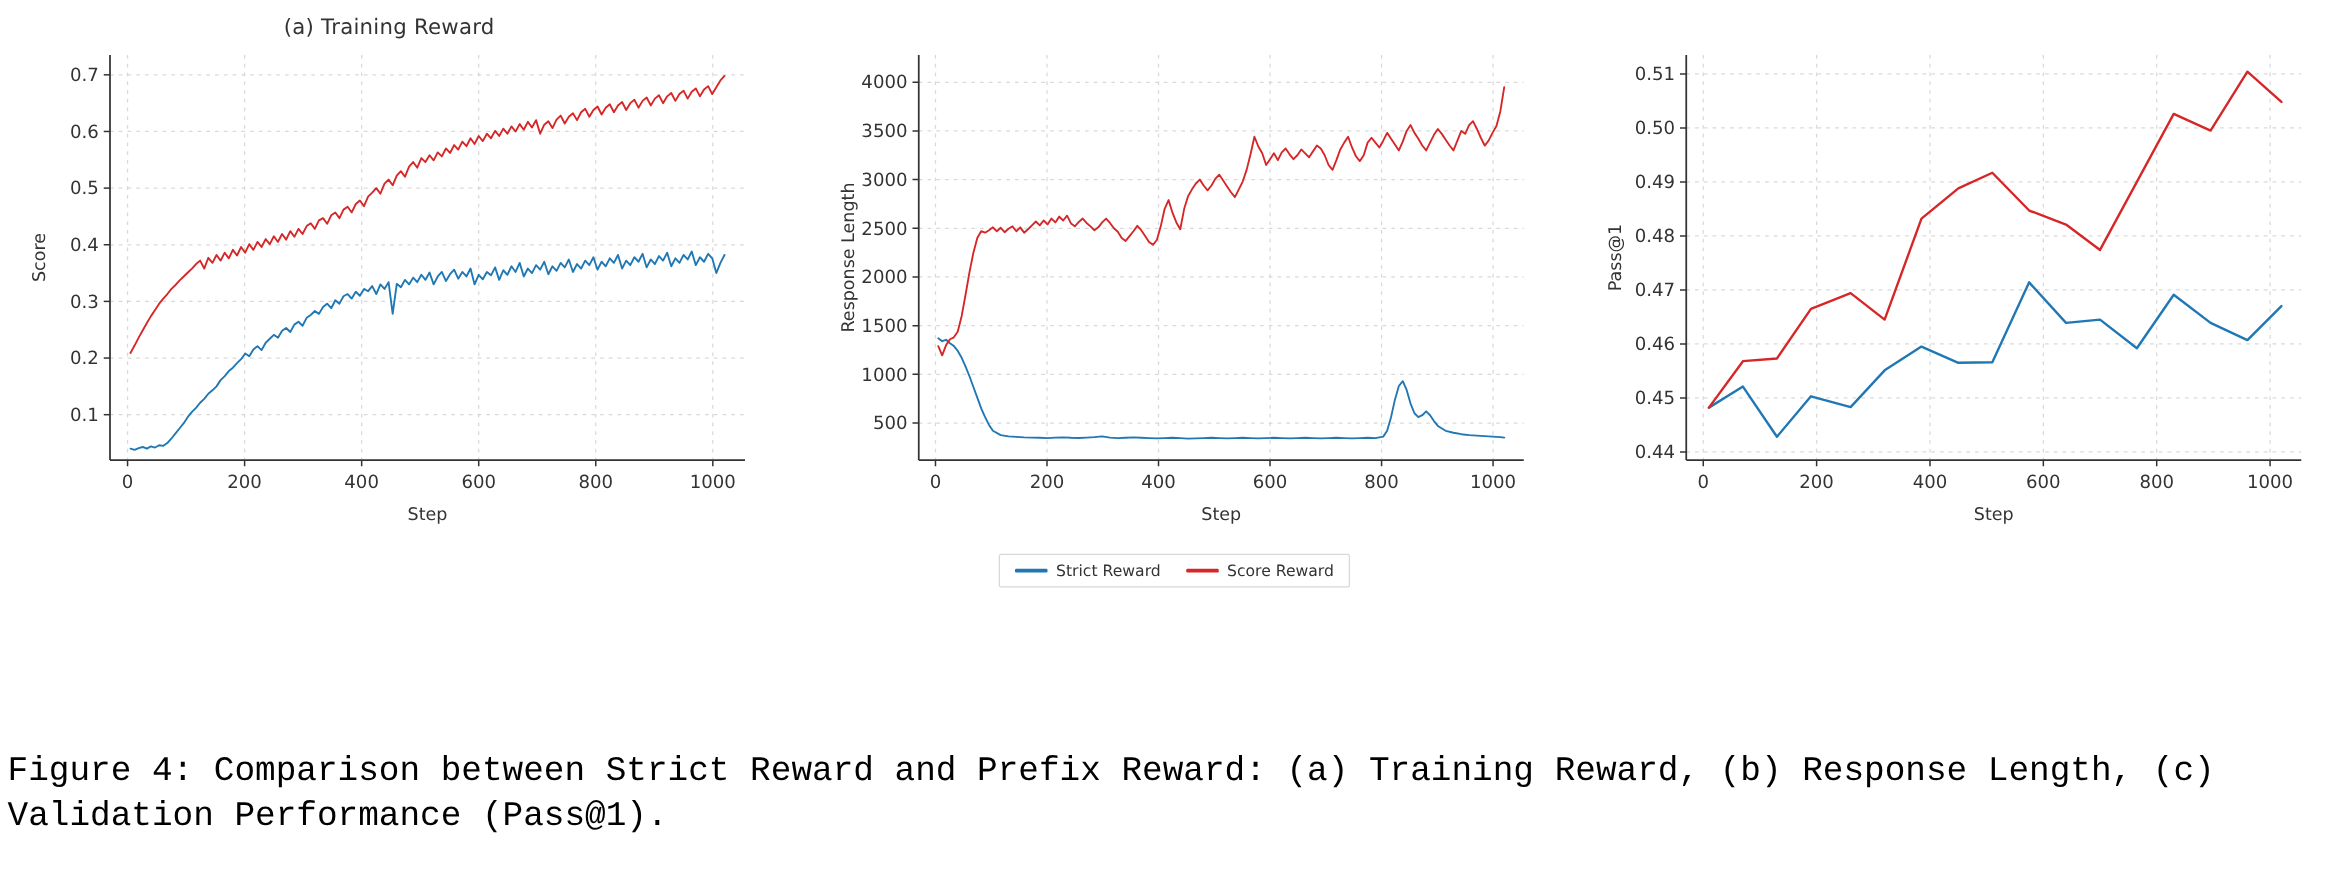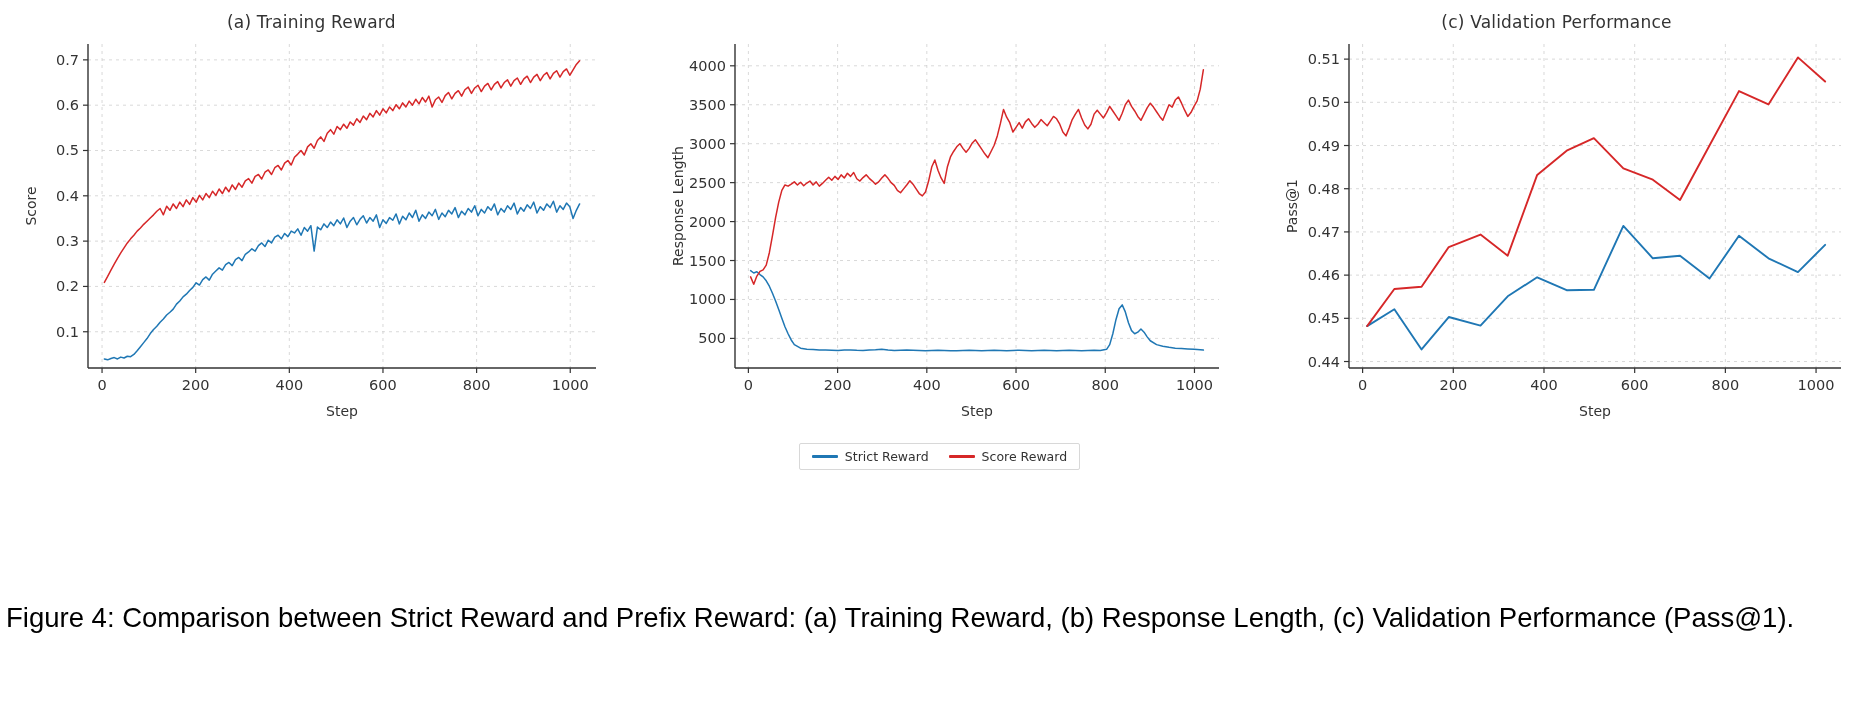--- a/index.html
+++ b/index.html
@@ -70,21 +70,21 @@
     display: inline-block;
     width: 26px;
     height: 2.6px;
     border-radius: 1px;
   }
   .caption {
     position: absolute;
     top: 600px;
     left: 6px;
     width: 1856px;
-    font-family: Liberation Sans, sans-serif;
+    font-family: Liberation Mono, monospace;
     font-size: 27.5px;
     line-height: 1.30;
     color: #000000;
     text-align: left;
   }
   .axis-label {
     font-size: 14px;
     fill: #333333;
     font-family: "DejaVu Sans", sans-serif;
   }
@@ -214,21 +214,20 @@
               </clipPath>
             </defs>
             <g clip-path="url(#clip-response-length)">
               <path d="M127.61,270.64 L130.74,272.98 L133.86,271.81 L136.98,274.54 L140.10,276.88 L143.23,280.77 L146.35,286.22 L149.47,293.23 L152.59,301.02 L155.72,309.59 L158.84,318.15 L161.96,326.72 L165.08,333.73 L168.21,339.96 L171.33,344.63 L177.57,348.14 L183.82,349.15 L190.06,349.46 L196.31,349.93 L202.55,350.09 L208.80,350.24 L215.05,350.48 L221.29,350.09 L227.54,349.93 L233.78,350.24 L240.03,350.40 L246.27,350.09 L252.52,349.70 L258.76,349.15 L265.01,350.09 L271.25,350.48 L277.50,350.24 L283.74,349.93 L289.99,350.24 L296.23,350.48 L302.48,350.71 L308.72,350.48 L314.97,350.24 L321.21,350.48 L327.46,350.87 L333.70,350.71 L339.95,350.48 L346.19,350.24 L352.44,350.48 L358.68,350.71 L364.93,350.48 L371.17,350.24 L377.42,350.48 L383.66,350.71 L389.91,350.48 L396.15,350.24 L402.40,350.48 L408.65,350.71 L414.89,350.48 L421.14,350.24 L427.38,350.48 L433.63,350.71 L439.87,350.48 L446.12,350.24 L452.36,350.48 L458.61,350.71 L464.85,350.48 L471.10,350.24 L477.34,350.48 L483.59,349.31 L486.71,344.63 L489.83,333.73 L492.95,319.71 L496.08,308.81 L499.20,304.91 L502.32,311.92 L505.45,322.83 L508.57,330.62 L511.69,333.73 L514.81,332.17 L517.94,329.06 L521.06,332.17 L524.18,336.85 L527.30,340.74 L533.55,344.63 L539.79,346.19 L546.04,347.36 L552.28,348.14 L558.53,348.53 L564.77,348.92 L571.02,349.31 L577.26,349.70 L580.39,350.09" fill="none" stroke="#1f77b4" stroke-width="1.5" stroke-linejoin="round" stroke-linecap="round"></path>
               <path d="M127.61,276.88 L130.74,284.27 L133.86,276.10 L136.98,271.42 L140.10,269.87 L143.23,265.19 L146.35,252.73 L149.47,235.60 L152.59,217.68 L155.72,202.11 L158.84,190.42 L161.96,184.97 L165.08,186.14 L168.21,184.19 L171.33,181.86 L174.45,184.97 L177.57,182.25 L180.70,185.75 L183.82,183.02 L186.94,181.08 L190.06,184.97 L193.19,181.86 L196.31,186.14 L199.43,183.41 L202.55,180.30 L205.68,177.18 L208.80,180.30 L211.92,176.40 L215.05,179.52 L218.17,174.85 L221.29,177.96 L224.41,173.29 L227.54,176.40 L230.66,172.51 L233.78,178.74 L236.90,181.08 L240.03,177.57 L243.15,174.85 L246.27,178.35 L249.39,181.08 L252.52,184.19 L255.64,181.86 L258.76,177.96 L261.88,174.85 L265.01,178.35 L268.13,182.63 L271.25,185.36 L274.37,190.42 L277.50,192.76 L280.62,188.87 L283.74,184.97 L286.86,180.69 L289.99,184.19 L293.11,188.87 L296.23,193.54 L299.35,195.88 L302.48,191.98 L305.60,181.08 L308.72,167.06 L311.85,160.05 L314.97,170.17 L318.09,177.96 L321.21,183.41 L324.34,167.06 L327.46,156.93 L330.58,151.48 L333.70,146.81 L336.83,143.69 L339.95,148.37 L343.07,152.26 L346.19,148.37 L349.32,142.91 L352.44,139.80 L355.56,144.47 L358.68,149.14 L361.81,153.82 L364.93,157.71 L368.05,151.48 L371.17,145.25 L374.30,135.90 L377.42,123.44 L380.54,109.42 L383.66,117.21 L386.79,122.66 L389.91,132.01 L393.03,127.34 L396.15,122.66 L399.28,128.12 L402.40,121.88 L405.52,118.77 L408.65,123.44 L411.77,127.34 L414.89,124.22 L418.01,119.55 L421.14,122.66 L424.26,125.78 L427.38,121.11 L430.50,116.43 L433.63,118.77 L436.75,124.22 L439.87,132.01 L442.99,135.90 L446.12,128.12 L449.24,119.55 L452.36,114.10 L455.48,109.42 L458.61,117.99 L461.73,125.00 L464.85,128.89 L467.97,124.22 L471.10,114.10 L474.22,110.20 L477.34,114.10 L480.46,117.99 L483.59,112.54 L486.71,106.31 L489.83,110.98 L492.95,115.65 L496.08,120.33 L499.20,113.32 L502.32,104.75 L505.45,100.08 L508.57,106.31 L511.69,110.98 L514.81,116.43 L517.94,120.33 L521.06,114.10 L524.18,107.87 L527.30,103.19 L530.43,107.09 L533.55,111.76 L536.67,116.43 L539.79,120.33 L542.92,112.54 L546.04,104.75 L549.16,107.09 L552.28,100.08 L555.41,96.96 L558.53,103.19 L561.65,110.20 L564.77,116.43 L567.90,112.54 L571.02,106.31 L574.14,100.86 L577.26,89.17 L580.39,69.70" fill="none" stroke="#d62728" stroke-width="1.5" stroke-linejoin="round" stroke-linecap="round"></path>
             </g>
           </svg>
         </div>
     </div>
     <div class="panel">
-      <div class="panel-title">(c) Validation Performance</div>
       <div class="plot-host">
           <svg width="622" height="440" viewBox="0 0 622 440">
             <line x1="117.6036866359447" y1="44" x2="117.6036866359447" y2="368" stroke="#cccccc" stroke-width="1" stroke-dasharray="3,4" stroke-opacity="0.75"></line>
             <line x1="208.29493087557603" y1="44" x2="208.29493087557603" y2="368" stroke="#cccccc" stroke-width="1" stroke-dasharray="3,4" stroke-opacity="0.75"></line>
             <line x1="298.9861751152074" y1="44" x2="298.9861751152074" y2="368" stroke="#cccccc" stroke-width="1" stroke-dasharray="3,4" stroke-opacity="0.75"></line>
             <line x1="389.6774193548387" y1="44" x2="389.6774193548387" y2="368" stroke="#cccccc" stroke-width="1" stroke-dasharray="3,4" stroke-opacity="0.75"></line>
             <line x1="480.36866359447004" y1="44" x2="480.36866359447004" y2="368" stroke="#cccccc" stroke-width="1" stroke-dasharray="3,4" stroke-opacity="0.75"></line>
             <line x1="571.0599078341014" y1="44" x2="571.0599078341014" y2="368" stroke="#cccccc" stroke-width="1" stroke-dasharray="3,4" stroke-opacity="0.75"></line>
             <line x1="104" y1="361.52" x2="596" y2="361.52" stroke="#cccccc" stroke-width="1" stroke-dasharray="3,4" stroke-opacity="0.75"></line>
             <line x1="104" y1="318.31999999999994" x2="596" y2="318.31999999999994" stroke="#cccccc" stroke-width="1" stroke-dasharray="3,4" stroke-opacity="0.75"></line>

